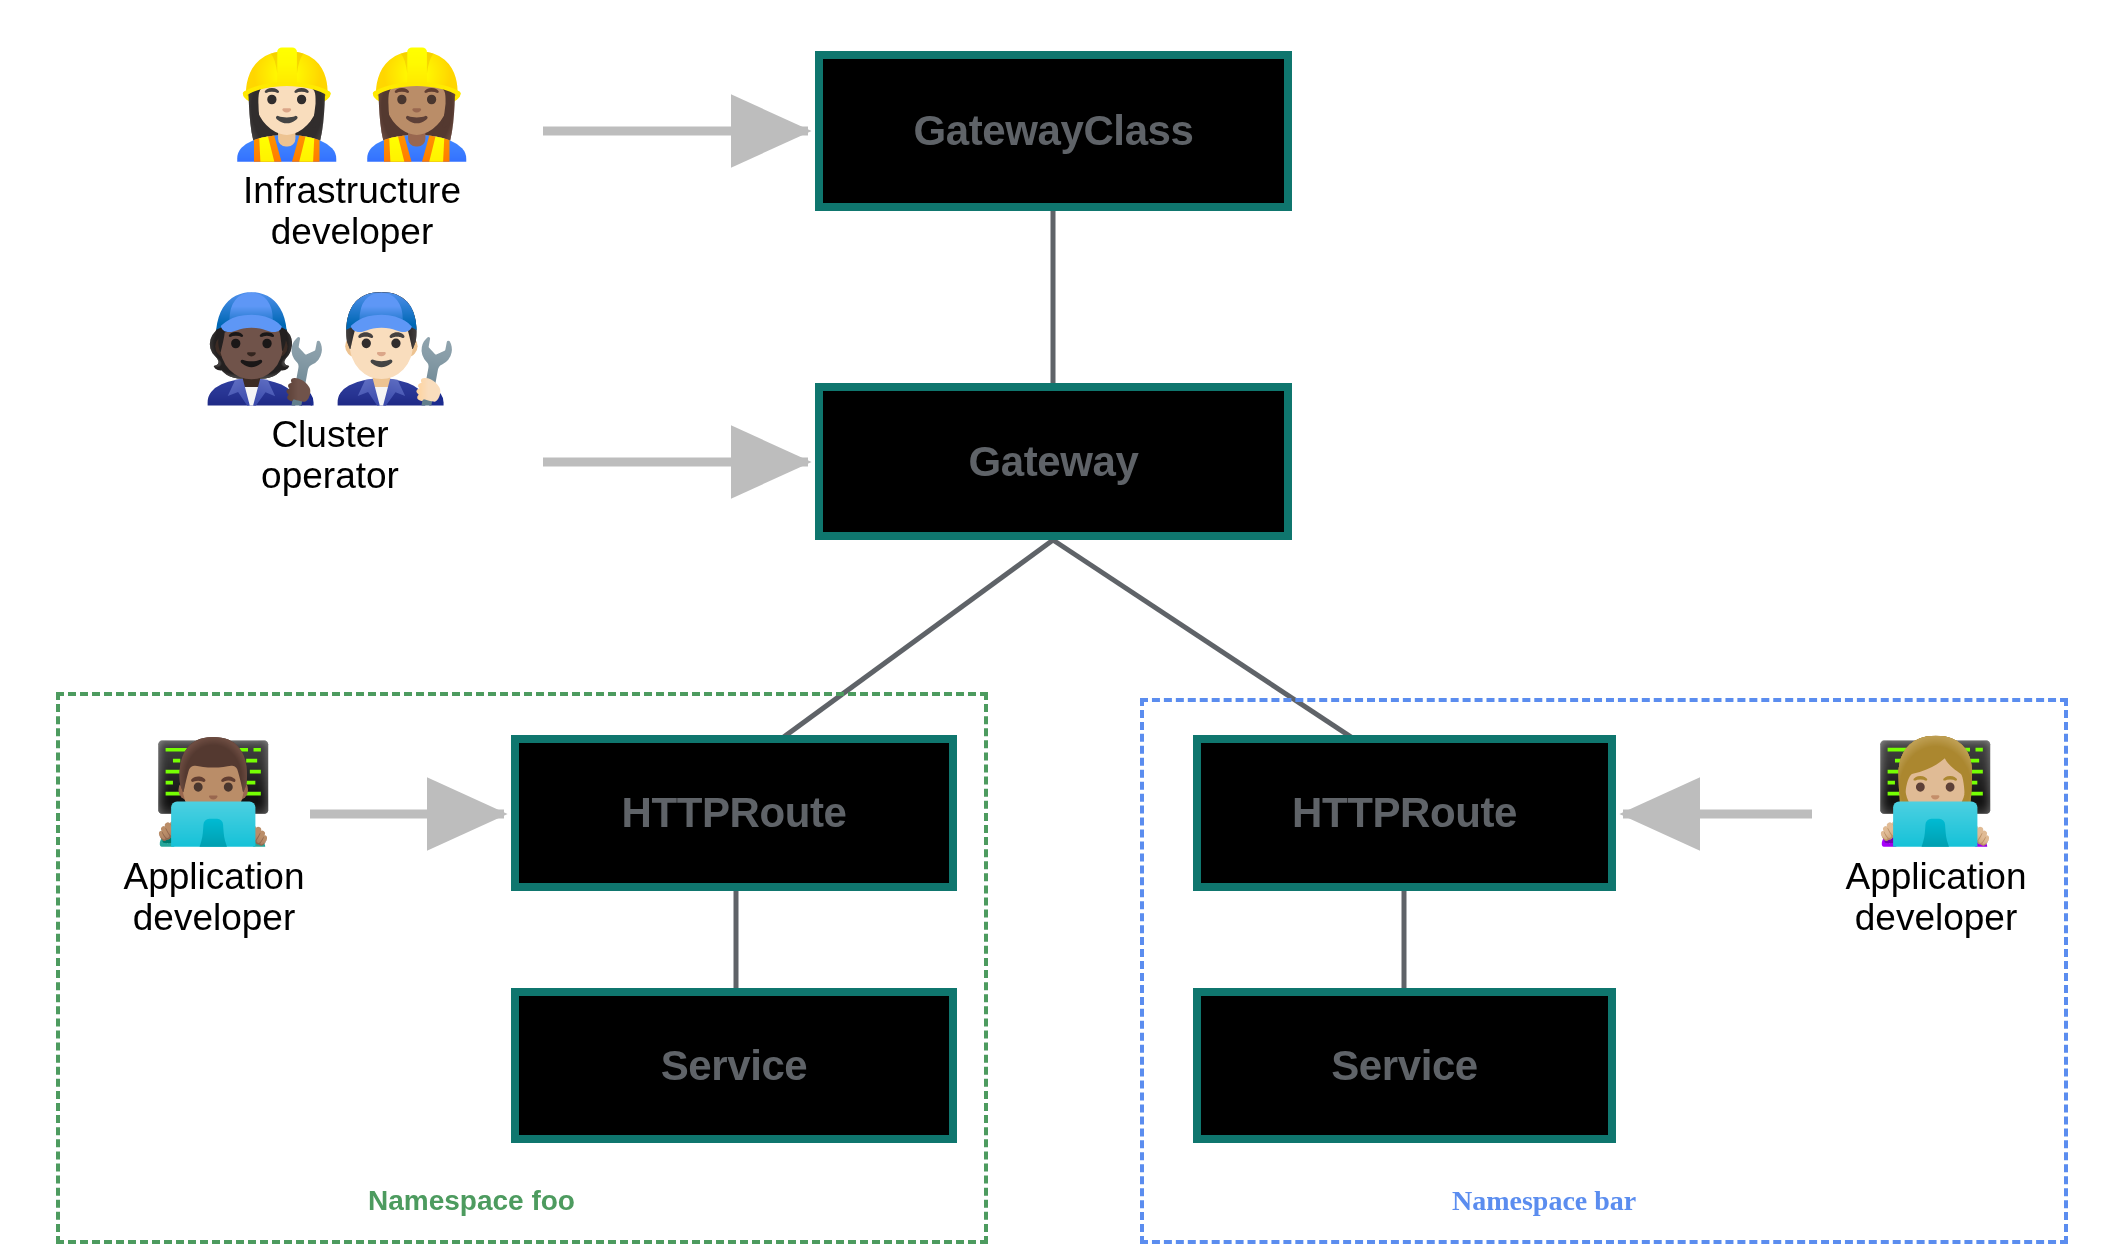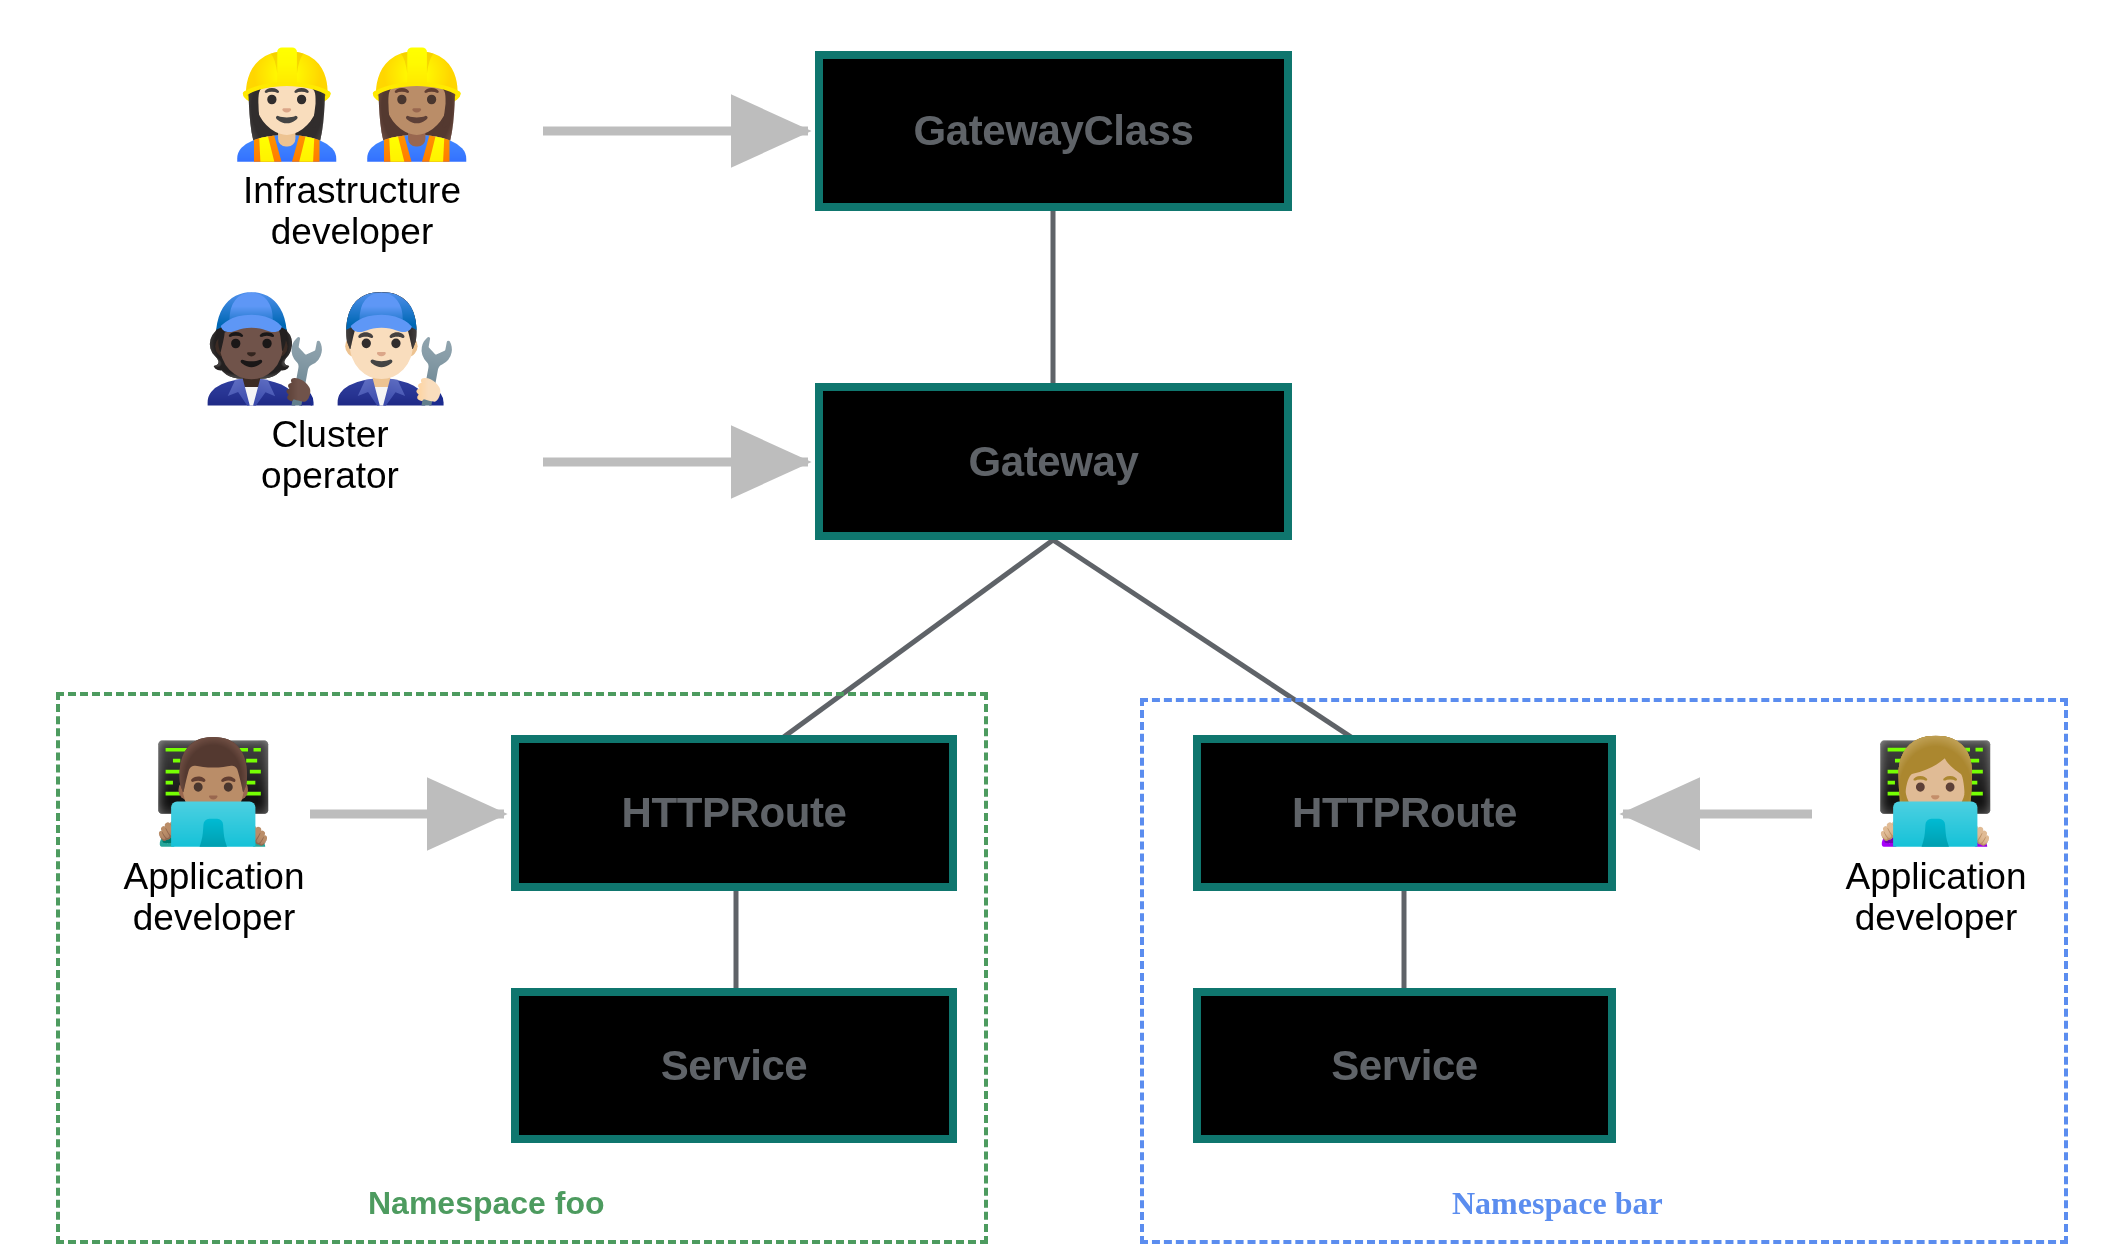--- a/index.html
+++ b/index.html
@@ -65,21 +65,21 @@
     border-color: #4d9b5f;
   }
   #namespace-bar {
     left: 1140px; top: 698px; width: 928px;  height: 546px;
     border-color: #5b8def;
   }
   .namespace-label {
     position: absolute;
     font-family: "Liberation Sans", sans-serif;
     font-weight: bold;
-    font-size: 32px;
+    font-size: 28px;
     white-space: nowrap;
   }
   #namespace-foo-label {
     left: 368px; top: 1185px; color: #4d9b5f;
   }
   #namespace-bar-label {
     left: 1452px; top: 1185px; color: #5b8def; font-family: Liberation Serif, serif;
   }
 
   

